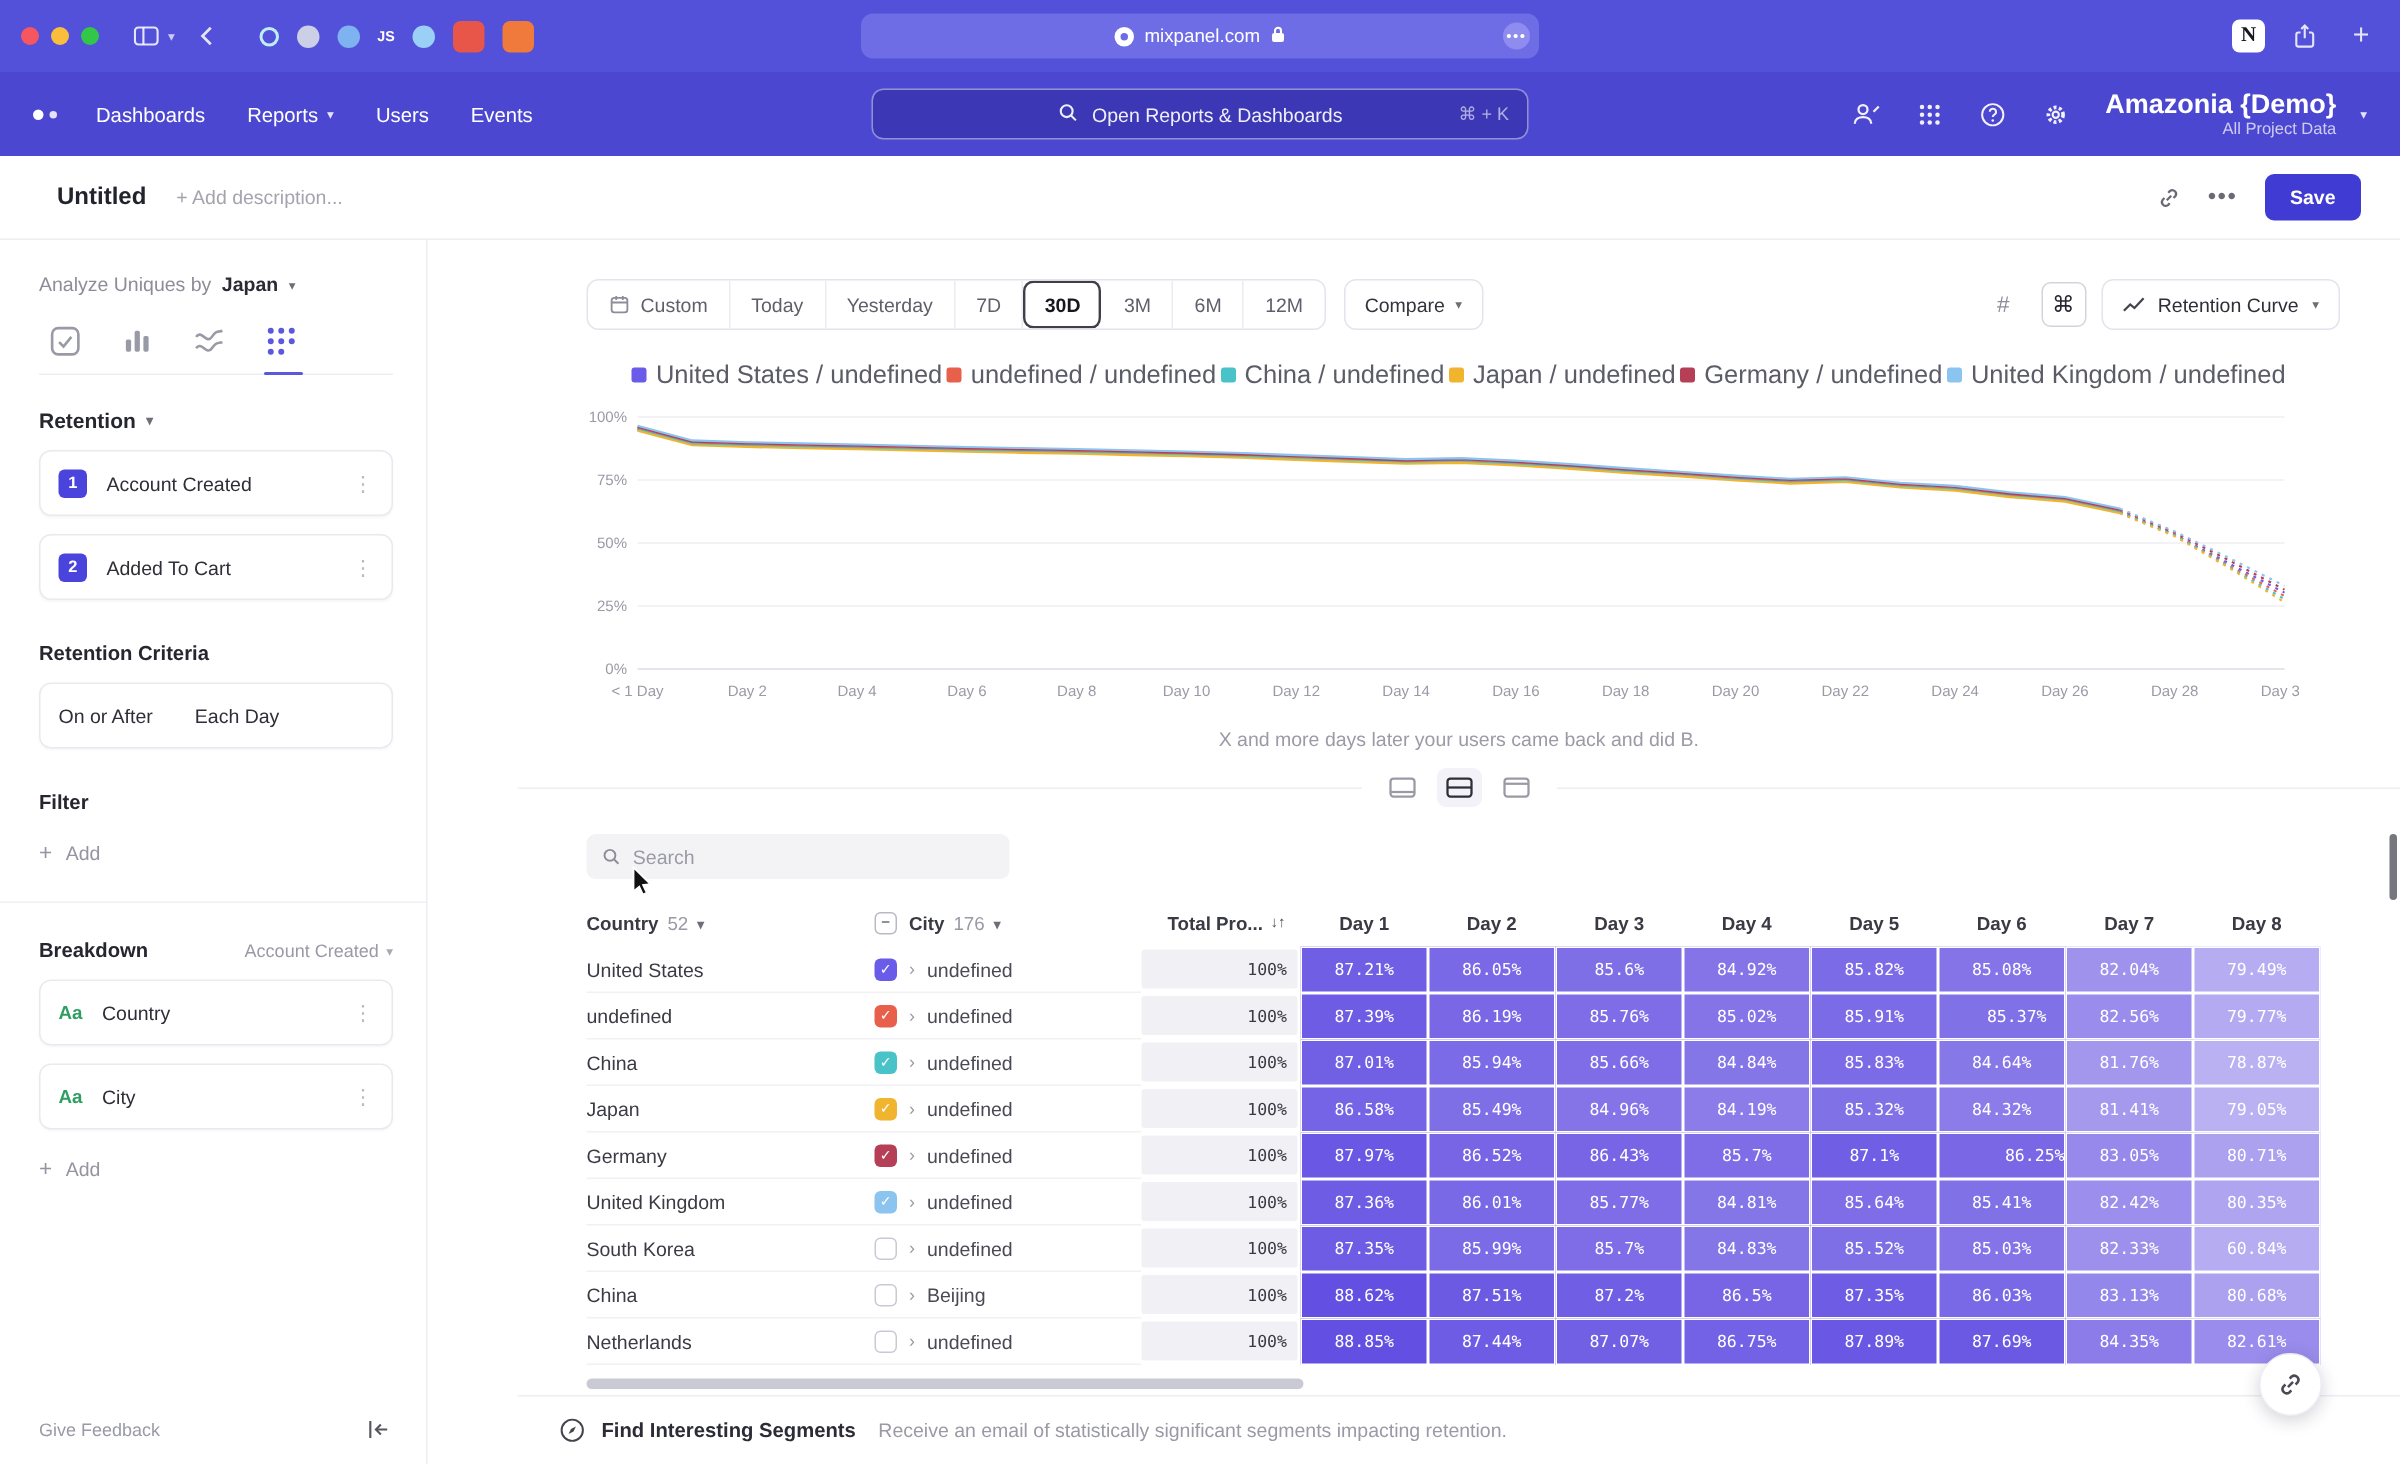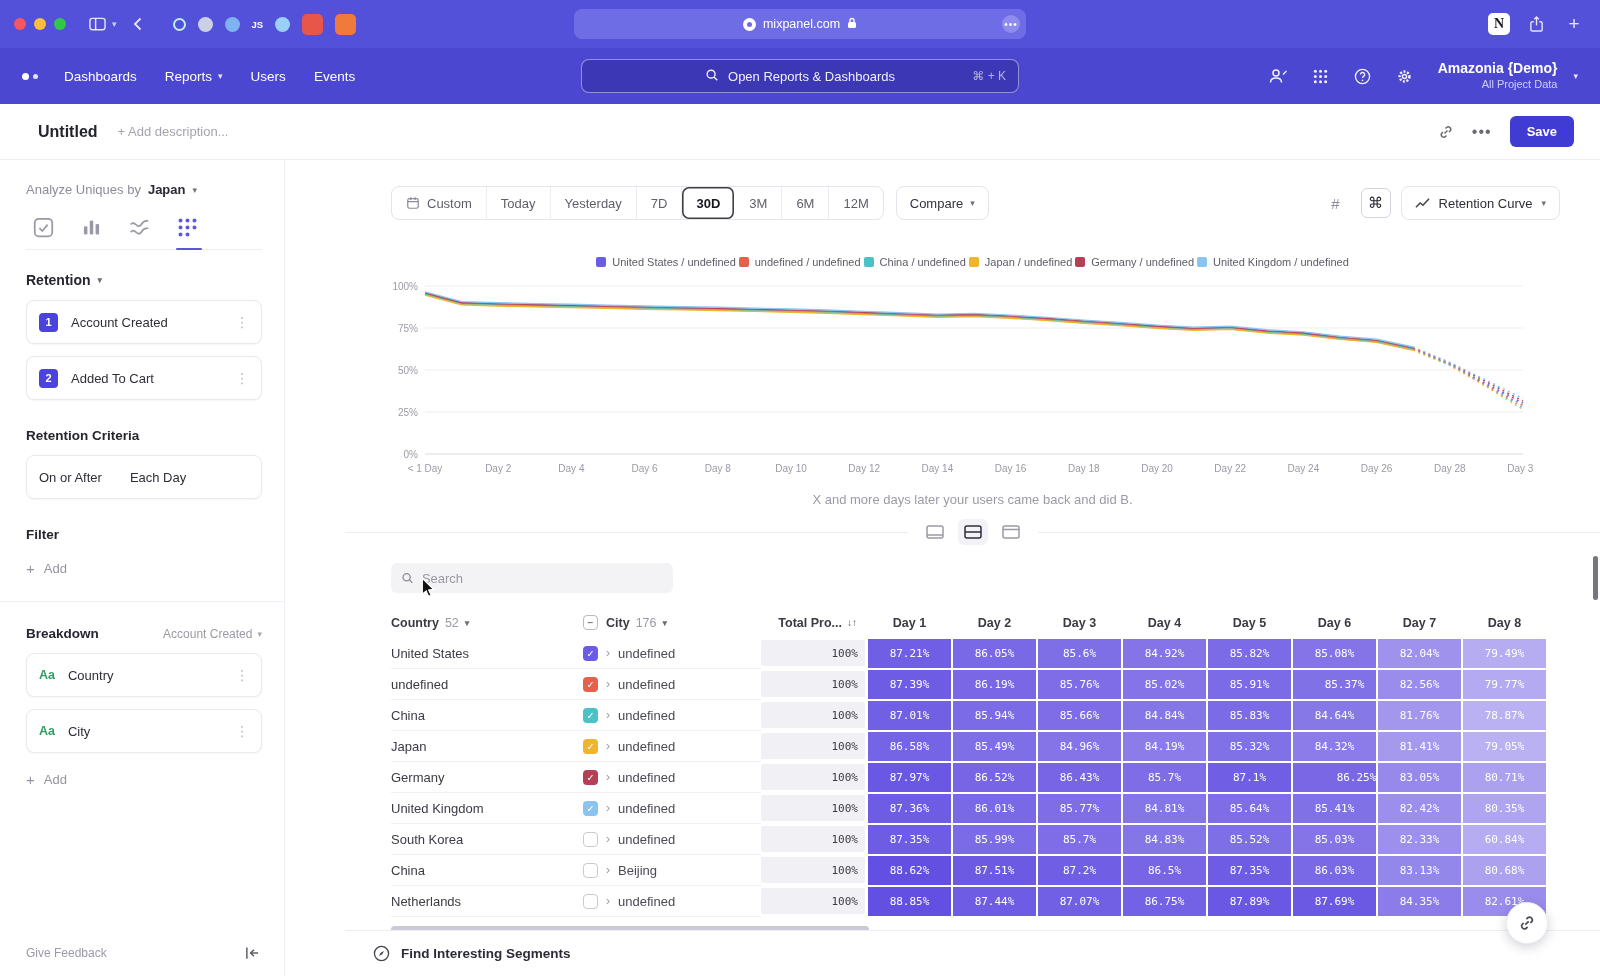--- a/index.html
+++ b/index.html
@@ -28,21 +28,21 @@
   .logo-dots{display:flex;align-items:center;gap:4px;margin-right:26px}
   .logo-dots i{display:block;border-radius:50%;background:#fff}
   .nav{display:flex;gap:28px;font-size:13.5px}
   .nav-item{display:flex;align-items:center;gap:6px;cursor:pointer}
   .chev{font-size:9px;opacity:.85}
   .searchpill{position:absolute;left:50%;transform:translateX(-50%);width:438px;height:34px;background:rgba(20,16,110,.28);border:1px solid rgba(255,255,255,.45);border-radius:8px;display:flex;align-items:center;justify-content:center;gap:9px;font-size:13px;color:rgba(255,255,255,.92)}
   .shortcut{position:absolute;right:12px;top:9px;color:rgba(255,255,255,.6);font-size:12px}
   .appbar-right{margin-left:auto;display:flex;align-items:center;gap:16px}
   .hicon{width:26px;height:26px;display:flex;align-items:center;justify-content:center;color:rgba(255,255,255,.92);cursor:pointer}
   .project{text-align:right;line-height:1.25;margin-left:4px;cursor:pointer}
-  .project .pname{font-size:14px;font-weight:700}
+  .project .pname{font-size:18px;font-weight:700}
   .project .psub{font-size:11px;color:rgba(255,255,255,.72)}
 
   
   .reportbar{height:56px;display:flex;align-items:center;padding:0 26px 0 38px;border-bottom:1px solid #ededf3;background:#fff}
   .rtitle{font-size:16px;font-weight:700;color:#23232d}
   .rdesc{margin-left:20px;color:#a4a4b0;font-size:13px}
   .ractions{margin-left:auto;display:flex;align-items:center;gap:18px}
   .gicon{color:#6a6a76;display:flex;align-items:center;justify-content:center;cursor:pointer}
   .dots3{color:#6a6a76;font-size:16px;letter-spacing:1px;cursor:pointer}
   .save{background:#403cd3;color:#fff;border:none;border-radius:6px;padding:8px 17px;font-size:13px;font-weight:600;cursor:pointer}
@@ -81,21 +81,21 @@
   .seg-item .cal{color:#8d8d9a;display:flex}
   .seg-item.active{color:#17171f;font-weight:700;box-shadow:inset 0 0 0 1.6px #3f3f49;border-radius:7px;border-right-color:transparent}
   .compare{margin-left:12px;height:34px;border:1px solid #e4e4ec;border-radius:8px;display:flex;align-items:center;gap:7px;padding:0 13px;font-size:13px;color:#33333d;cursor:pointer}
   .compare .chev,.chart-select .chev{color:#55555f}
   .right-tools{margin-left:auto;display:flex;align-items:center;gap:10px}
   .itbtn{width:30px;height:30px;display:flex;align-items:center;justify-content:center;color:#8d8d9a;font-size:15px;border-radius:6px;cursor:pointer}
   .itbtn.active{border:1px solid #d3d3de;color:#26262f}
   .chart-select{height:34px;border:1px solid #e4e4ec;border-radius:8px;display:flex;align-items:center;gap:9px;padding:0 13px;font-size:13px;color:#2e2e38;cursor:pointer}
   .chart-select .ci{color:#44444e;display:flex}
 
-  .legend{display:flex;justify-content:center;gap:3px;margin-top:36px;font-size:11px;color:#5c5c68}
+  .legend{display:flex;justify-content:center;gap:3px;margin-top:20px;font-size:17px;color:#5c5c68}
   .lg{display:flex;align-items:center;gap:6px}
   .sq{width:10px;height:10px;border-radius:2px;display:inline-block}
 
   .chartwrap{margin:10px 0 0 40px}
   .caption{text-align:center;color:#9b9ba7;font-size:13px;margin-top:2px}
 
   .splitrow{position:relative;margin-top:12px;height:26px}
   .splitrow::before{content:"";position:absolute;left:0;right:0;top:13px;height:1px;background:#ededf3}
   .view-toggles{position:absolute;left:50%;transform:translateX(-50%);top:0;background:#fff;padding:0 12px;display:flex;gap:8px}
   .vt{width:30px;height:26px;display:flex;align-items:center;justify-content:center;border-radius:6px;color:#9a9aa6;cursor:pointer}
@@ -923,20 +923,21 @@
   </div>
 
   <div class="footer">
     <span class="f-icon">
       <svg width="17" height="17" viewBox="0 0 18 18" fill="none" stroke="currentColor" stroke-width="1.4">
           <circle cx="9" cy="9" r="7.5"></circle>
           <path d="M11.6 6.4L9.9 9.9 6.4 11.6l1.7-3.5z" fill="currentColor" stroke="none"></path>
         </svg>
     </span>
     <span class="f-title">Find Interesting Segments</span>
+    <span class="f-sub">Receive an email of statistically significant segments impacting retention.</span>
   </div>
 
   <div class="fab">
     <svg width="18" height="18" viewBox="0 0 16 16" fill="none" stroke="currentColor" stroke-width="1.5">
         <path d="M6.5 9.5l3-3"></path>
         <path d="M7.5 4.5l1.2-1.2a2.5 2.5 0 0 1 3.5 3.5L11 8"></path>
         <path d="M8.5 11.5l-1.2 1.2a2.5 2.5 0 0 1-3.5-3.5L5 8"></path>
       </svg>
   </div>
 

